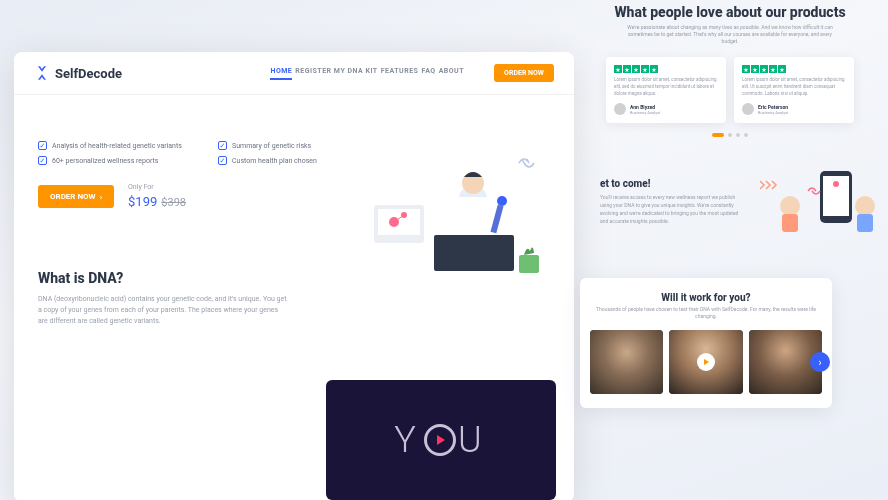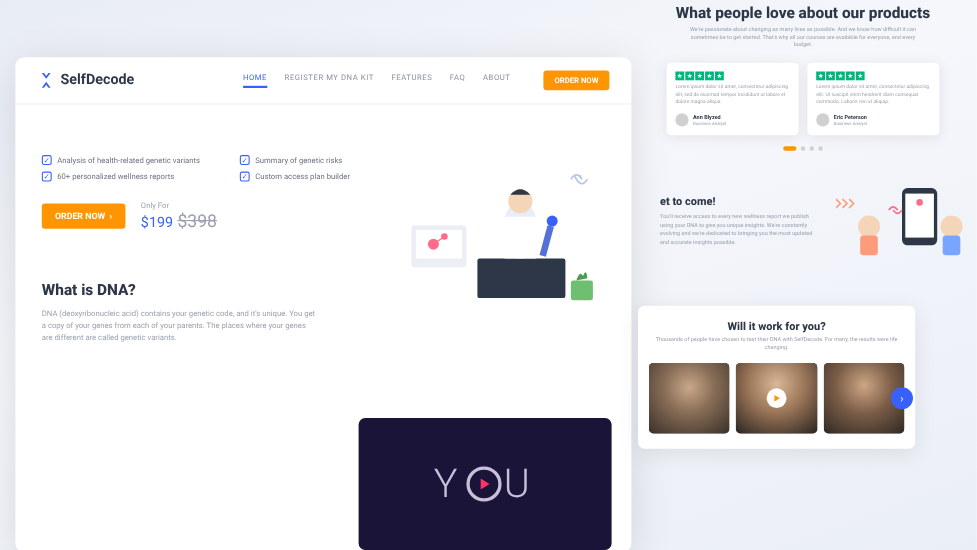--- a/index.html
+++ b/index.html
@@ -1,37 +1,37 @@
 <!DOCTYPE html>
 <html><head>
 <meta charset="utf-8">
 <style>
 *{margin:0;padding:0;box-sizing:border-box;font-family:-apple-system,BlinkMacSystemFont,"Segoe UI",Roboto,sans-serif}
 body{background:linear-gradient(160deg,#e8ecf4 0%,#f5f7fb 40%,#eaeef6 100%);width:888px;height:500px;overflow:hidden;position:relative}
 .main-card{position:absolute;left:14px;top:52px;width:560px;height:450px;background:#fff;border-radius:8px;box-shadow:0 8px 40px rgba(0,0,0,0.12)}
 .nav{display:flex;align-items:center;padding:12px 20px;gap:20px;border-bottom:1px solid #f0f0f0}
-.logo{display:flex;gap:5px;font-weight:700;font-size:13px;color:#2d3748}
+.logo{display:flex;align-items:center;gap:5px;font-weight:700;font-size:13px;color:#2d3748}
 .logo-icon{width:16px;height:16px}
-.nav-links{display:flex;gap:16px;margin-left:auto;font-size:7px;letter-spacing:.5px;color:#8a8f9e;font-weight:400}
+.nav-links{display:flex;gap:3px;margin-left:auto;font-size:7px;letter-spacing:.5px;color:#8a8f9e;font-weight:700}
 .nav-link.active{color:#3861fb;border-bottom:2px solid #3861fb;padding-bottom:3px}
 .nav-cta{background:#ff9500;color:#fff;font-size:7px;font-weight:700;padding:5px 10px;border-radius:3px;margin-left:10px}
 .hero{padding:28px 24px;position:relative}
 .breadcrumb{font-size:7px;color:#9aa0ae;margin-bottom:10px}
 .headline{font-size:20px;font-weight:800;color:#2d3748;line-height:1.3;max-width:280px}
 .headline .hl{color:#3861fb}
 .features{display:grid;grid-template-columns:1fr 1fr;gap:6px 20px;margin-top:18px;max-width:340px}
 .feat{font-size:7px;color:#6b7280;display:flex;align-items:center;gap:5px}
 .check{width:9px;height:9px;border:1px solid #3861fb;border-radius:2px;display:flex;align-items:center;justify-content:center;color:#3861fb;font-size:7px}
 .cta-row{display:flex;align-items:center;gap:14px;margin-top:18px}
 .order-btn{background:#ff9500;color:#fff;font-size:8px;font-weight:700;padding:7px 12px;border-radius:3px;display:flex;align-items:center;gap:4px}
 .price-box{font-size:7px;color:#9aa0ae}
 .price{font-size:13px;font-weight:400;color:#3861fb}
-.old-price{font-size:16px;color:#9aa0ae;text-decoration:line-through;margin-left:4px}
+.old-price{font-size:11px;color:#9aa0ae;text-decoration:line-through;margin-left:4px}
 .illus{position:absolute;right:10px;top:50px;width:200px;height:140px}
-.what-dna{padding:0 24px;margin-top:18px}
+.what-dna{padding:0 24px;margin-top:32px}
 .what-dna h2{font-size:14px;font-weight:800;color:#2d3748;margin-bottom:8px}
 .what-dna p{font-size:7px;color:#9aa0ae;line-height:1.6;max-width:250px;margin-bottom:6px}
 .you-vid{position:absolute;left:326px;top:380px;width:230px;height:120px;background:#1a1438;border-radius:6px;display:flex;align-items:center;justify-content:center}
 .you-text{font-size:36px;font-weight:300;color:#c9c0d8;letter-spacing:6px;display:flex;align-items:center}
 .play-o{width:32px;height:32px;border:3px solid #c9c0d8;border-radius:50%;display:flex;align-items:center;justify-content:center;margin:0 2px}
 .play-tri{width:0;height:0;border-left:8px solid #ff3366;border-top:5px solid transparent;border-bottom:5px solid transparent;margin-left:2px}
 .sec-testimonials{position:absolute;left:580px;top:4px;width:300px}
 .sec-title{font-size:14px;font-weight:800;color:#2d3748;text-align:center;margin-bottom:4px}
 .sec-sub{font-size:5px;color:#9aa0ae;text-align:center;line-height:1.4;max-width:220px;margin:0 auto 12px}
 .test-cards{display:flex;gap:8px;justify-content:center}
@@ -90,21 +90,21 @@
       <div class="feat">
           <span class="check">✓</span>
           <span>Summary of genetic risks</span>
         </div>
       <div class="feat">
           <span class="check">✓</span>
           <span>60+ personalized wellness reports</span>
         </div>
       <div class="feat">
           <span class="check">✓</span>
-          <span>Custom access plan builder</span>
+          <span>Custom health plan chosen</span>
         </div>
     </div>
     <div class="cta-row">
       <div class="order-btn">
           <span>ORDER NOW</span>
           <span>›</span>
         </div>
       <div>
         <div class="price-box">Only For</div>
         <div><span class="price">$199</span><span class="old-price">$398</span></div>

